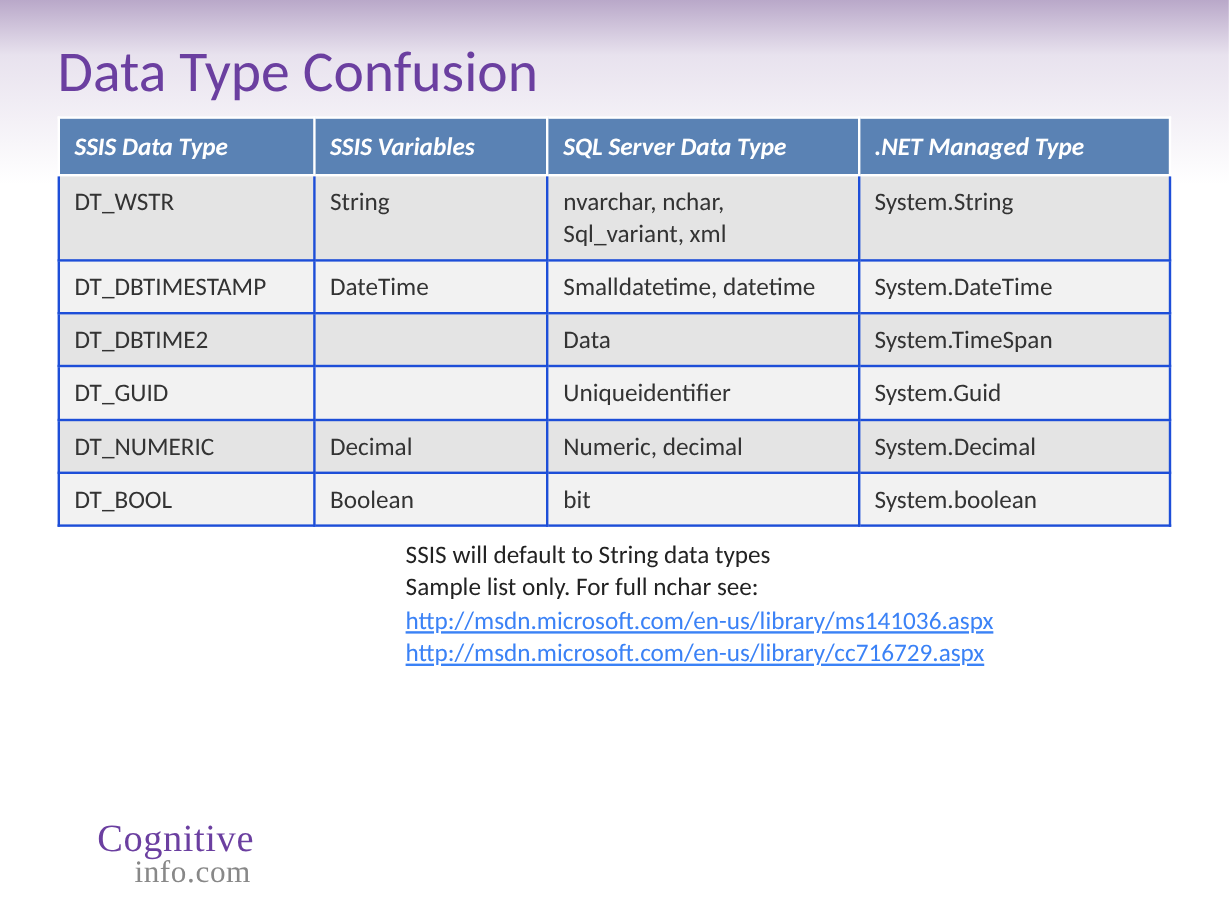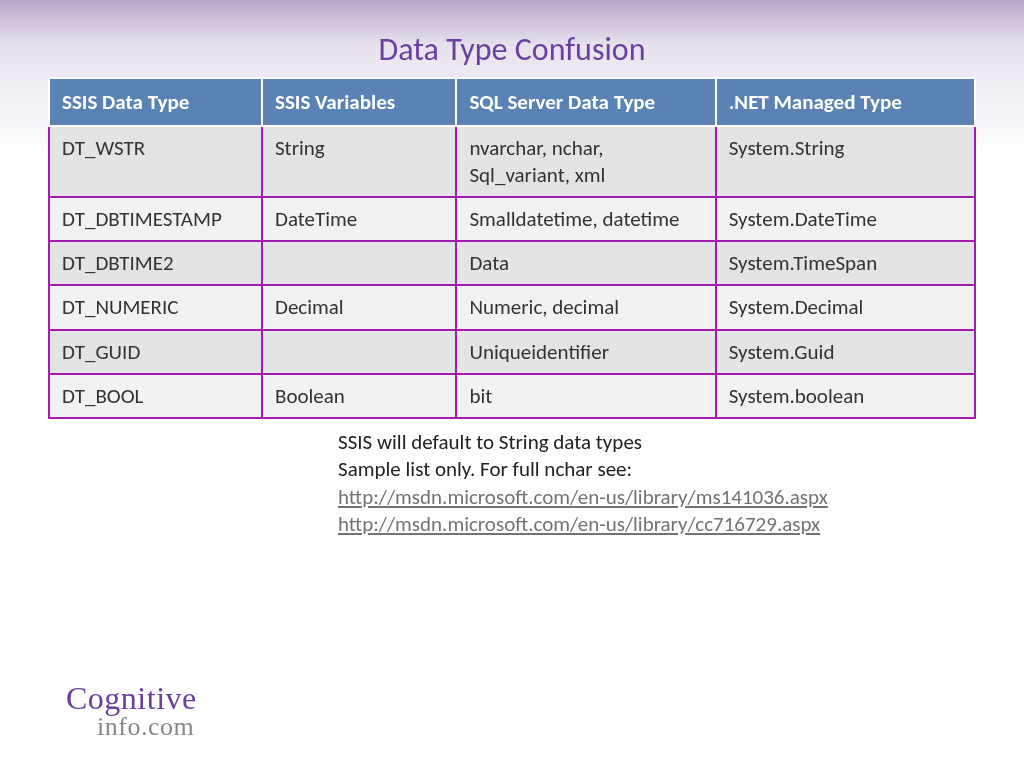--- a/index.html
+++ b/index.html
@@ -8,67 +8,67 @@
     height: 768px;
     font-family: Calibri, "Segoe UI", Arial, sans-serif;
     background: linear-gradient(to bottom, #b9a8c9 0%, #e8e2ee 6%, #ffffff 20%, #ffffff 100%);
     overflow: hidden;
     position: relative;
   }
   .slide {
     padding: 30px 48px 0 48px;
   }
   .title {
-    font-size: 32px;
+    font-size: 48px;
     font-weight: 400;
     color: #6b3fa0;
-    text-align: center;
     margin-bottom: 8px;
   }
   table {
     width: 100%;
     border-collapse: collapse;
     font-size: 21px;
     color: #333;
   }
   thead th {
     background: #5a82b4;
     color: #ffffff;
     font-weight: 600;
     text-align: left;
     padding: 10px 12px;
     border: 2px solid #ffffff;
     vertical-align: top;
     line-height: 1.25;
+    font-style: italic;
   }
   tbody td {
     padding: 8px 12px;
-    border: 2px solid #a21caf;
+    border: 2px solid #1d4ed8;
     vertical-align: top;
     line-height: 1.25;
   }
   tbody tr:nth-child(odd)  td { background: #e4e4e4; }
   tbody tr:nth-child(even) td { background: #f2f2f2; }
   .col1 { width: 23%; }
   .col2 { width: 21%; }
   .col3 { width: 28%; }
   .col4 { width: 28%; }
   .notes {
     margin: 10px 0 0 290px;
     font-size: 21px;
     color: #222;
     line-height: 1.3;
   }
   .notes a {
-    color: #737373;
+    color: #3b82f6;
     text-decoration: underline;
   }
   .logo {
     position: absolute;
-    left: 66px;
+    left: 81px;
     bottom: 28px;
     font-family: Georgia, "Times New Roman", serif;
     line-height: 1;
   }
   .logo .line1 {
     color: #6b3fa0;
     font-size: 32px;
     letter-spacing: 0.5px;
   }
   .logo .line2 {
@@ -112,30 +112,30 @@
         <td>Smalldatetime, datetime</td>
         <td>System.DateTime</td>
       </tr>
       <tr>
         <td>DT_DBTIME2</td>
         <td></td>
         <td>Data</td>
         <td>System.TimeSpan</td>
       </tr>
       <tr>
+        <td>DT_GUID</td>
+        <td></td>
+        <td>Uniqueidentifier</td>
+        <td>System.Guid</td>
+      </tr>
+      <tr>
         <td>DT_NUMERIC</td>
         <td>Decimal</td>
         <td>Numeric, decimal</td>
         <td>System.Decimal</td>
-      </tr>
-      <tr>
-        <td>DT_GUID</td>
-        <td></td>
-        <td>Uniqueidentifier</td>
-        <td>System.Guid</td>
       </tr>
       <tr>
         <td>DT_BOOL</td>
         <td>Boolean</td>
         <td>bit</td>
         <td>System.boolean</td>
       </tr>
     </tbody>
   </table>
 

